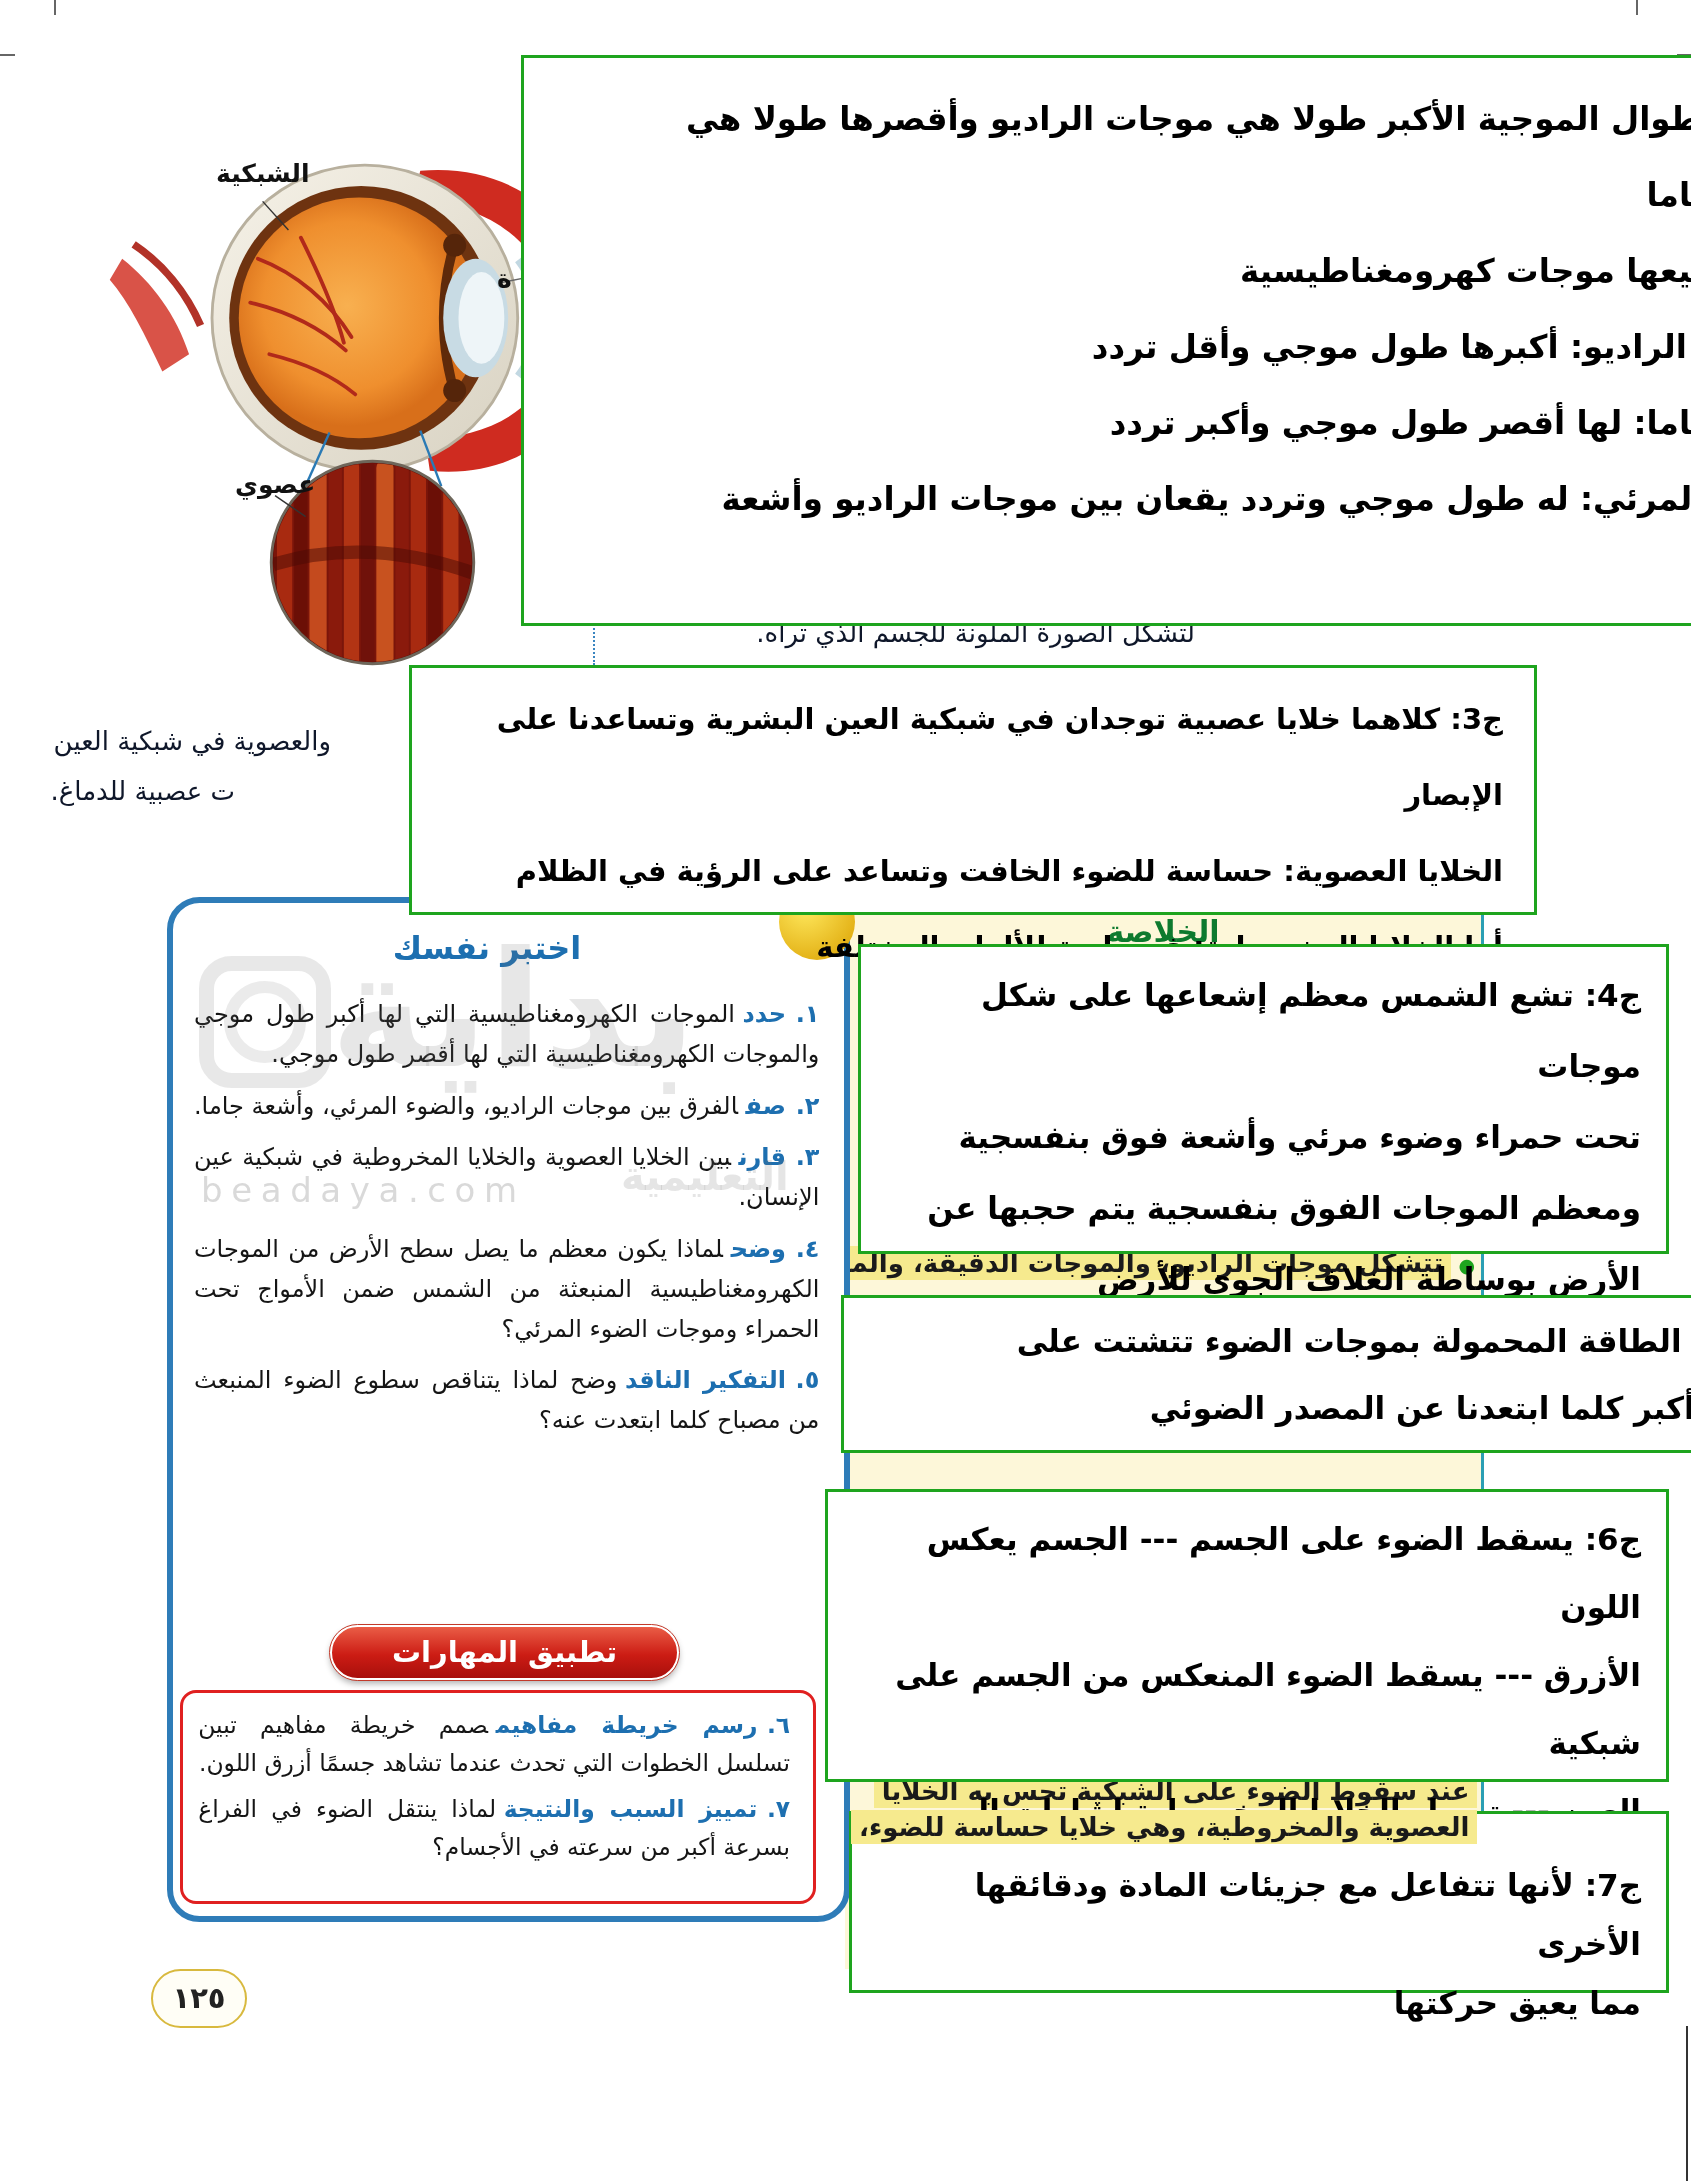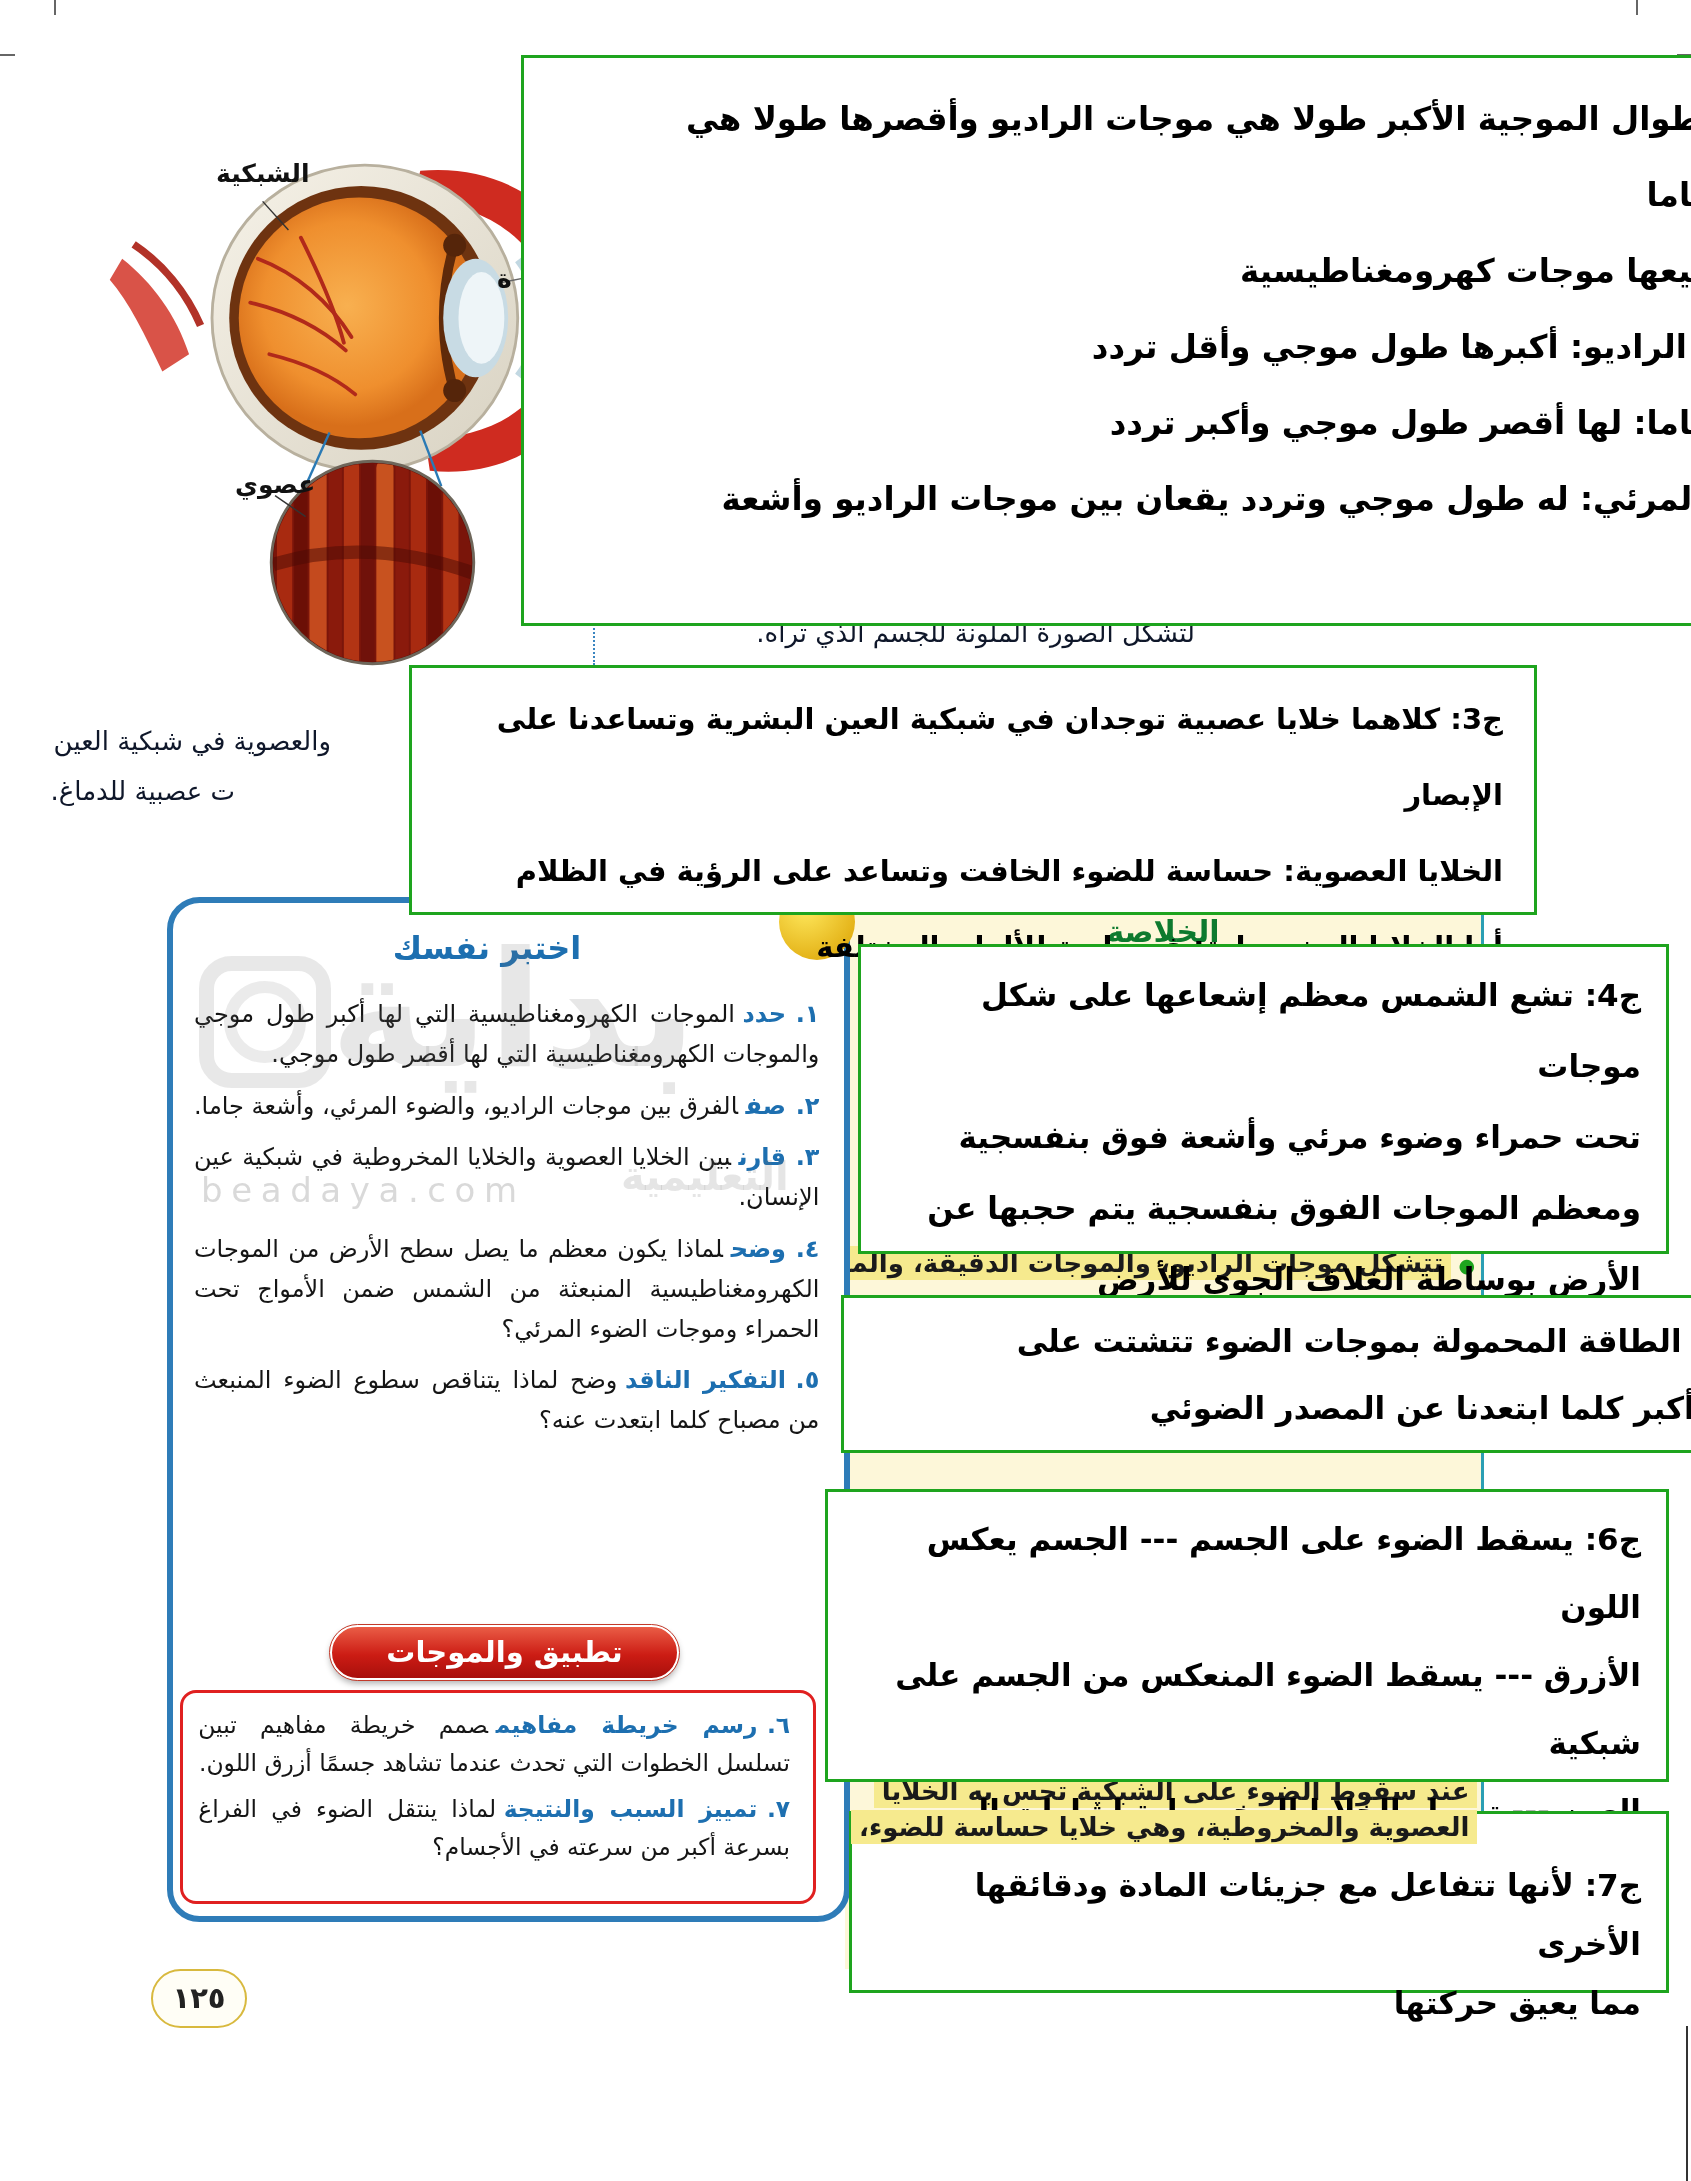--- a/index.html
+++ b/index.html
@@ -209,21 +209,21 @@
   </p>
   <p class="q">
     <span class="qnum">٤.</span><span class="qkey">وضح</span><span>لماذا يكون معظم ما يصل سطح الأرض من الموجات الكهرومغناطيسية المنبعثة من الشمس ضمن الأمواج تحت الحمراء وموجات الضوء المرئي؟</span>
   </p>
   <p class="q">
     <span class="qnum">٥.</span><span class="qkey">التفكير الناقد</span><span>وضح لماذا يتناقص سطوع الضوء المنبعث من مصباح كلما ابتعدت عنه؟</span>
   </p>
 </div>
 
 <div id="skills-badge">
-  <span>تطبيق والموجات</span>
+  <span>تطبيق المهارات</span>
 </div>
 <div id="skills-box">
   <p class="q">
     <span class="qnum">٦.</span><span class="qkey">رسم خريطة مفاهيم</span><span>صمم خريطة مفاهيم تبين تسلسل الخطوات التي تحدث عندما تشاهد جسمًا أزرق اللون.</span>
   </p>
   <p class="q">
     <span class="qnum">٧.</span><span class="qkey">تمييز السبب والنتيجة</span><span>لماذا ينتقل الضوء في الفراغ بسرعة أكبر من سرعته في الأجسام؟</span>
   </p>
 </div>
 

